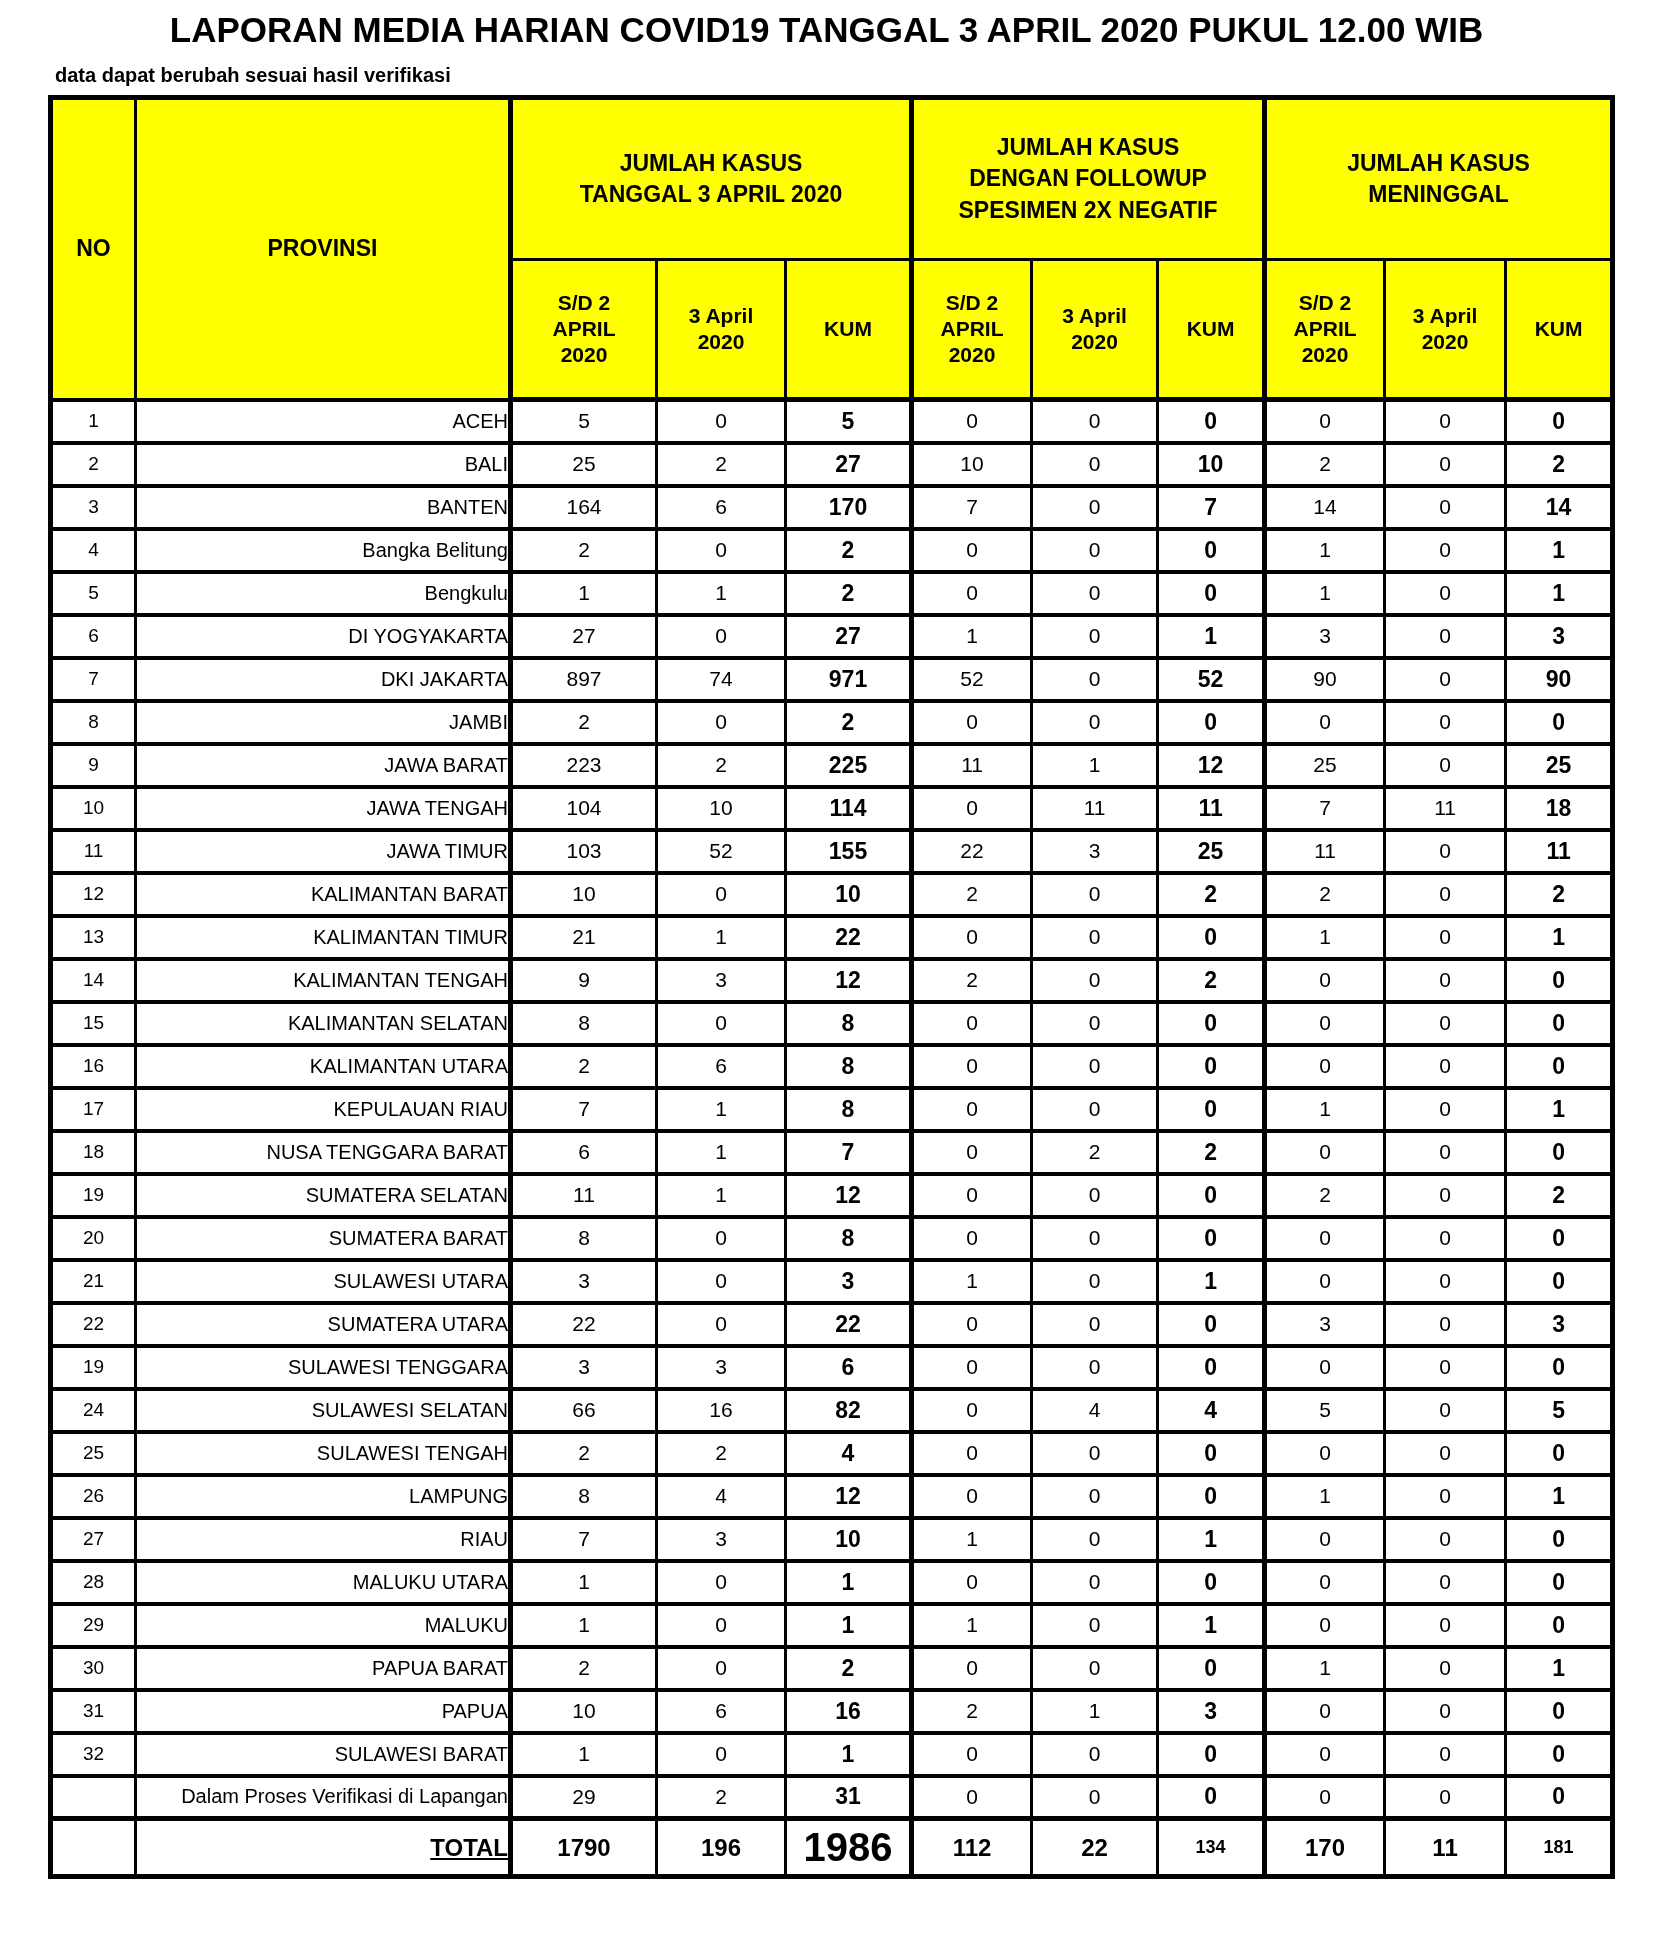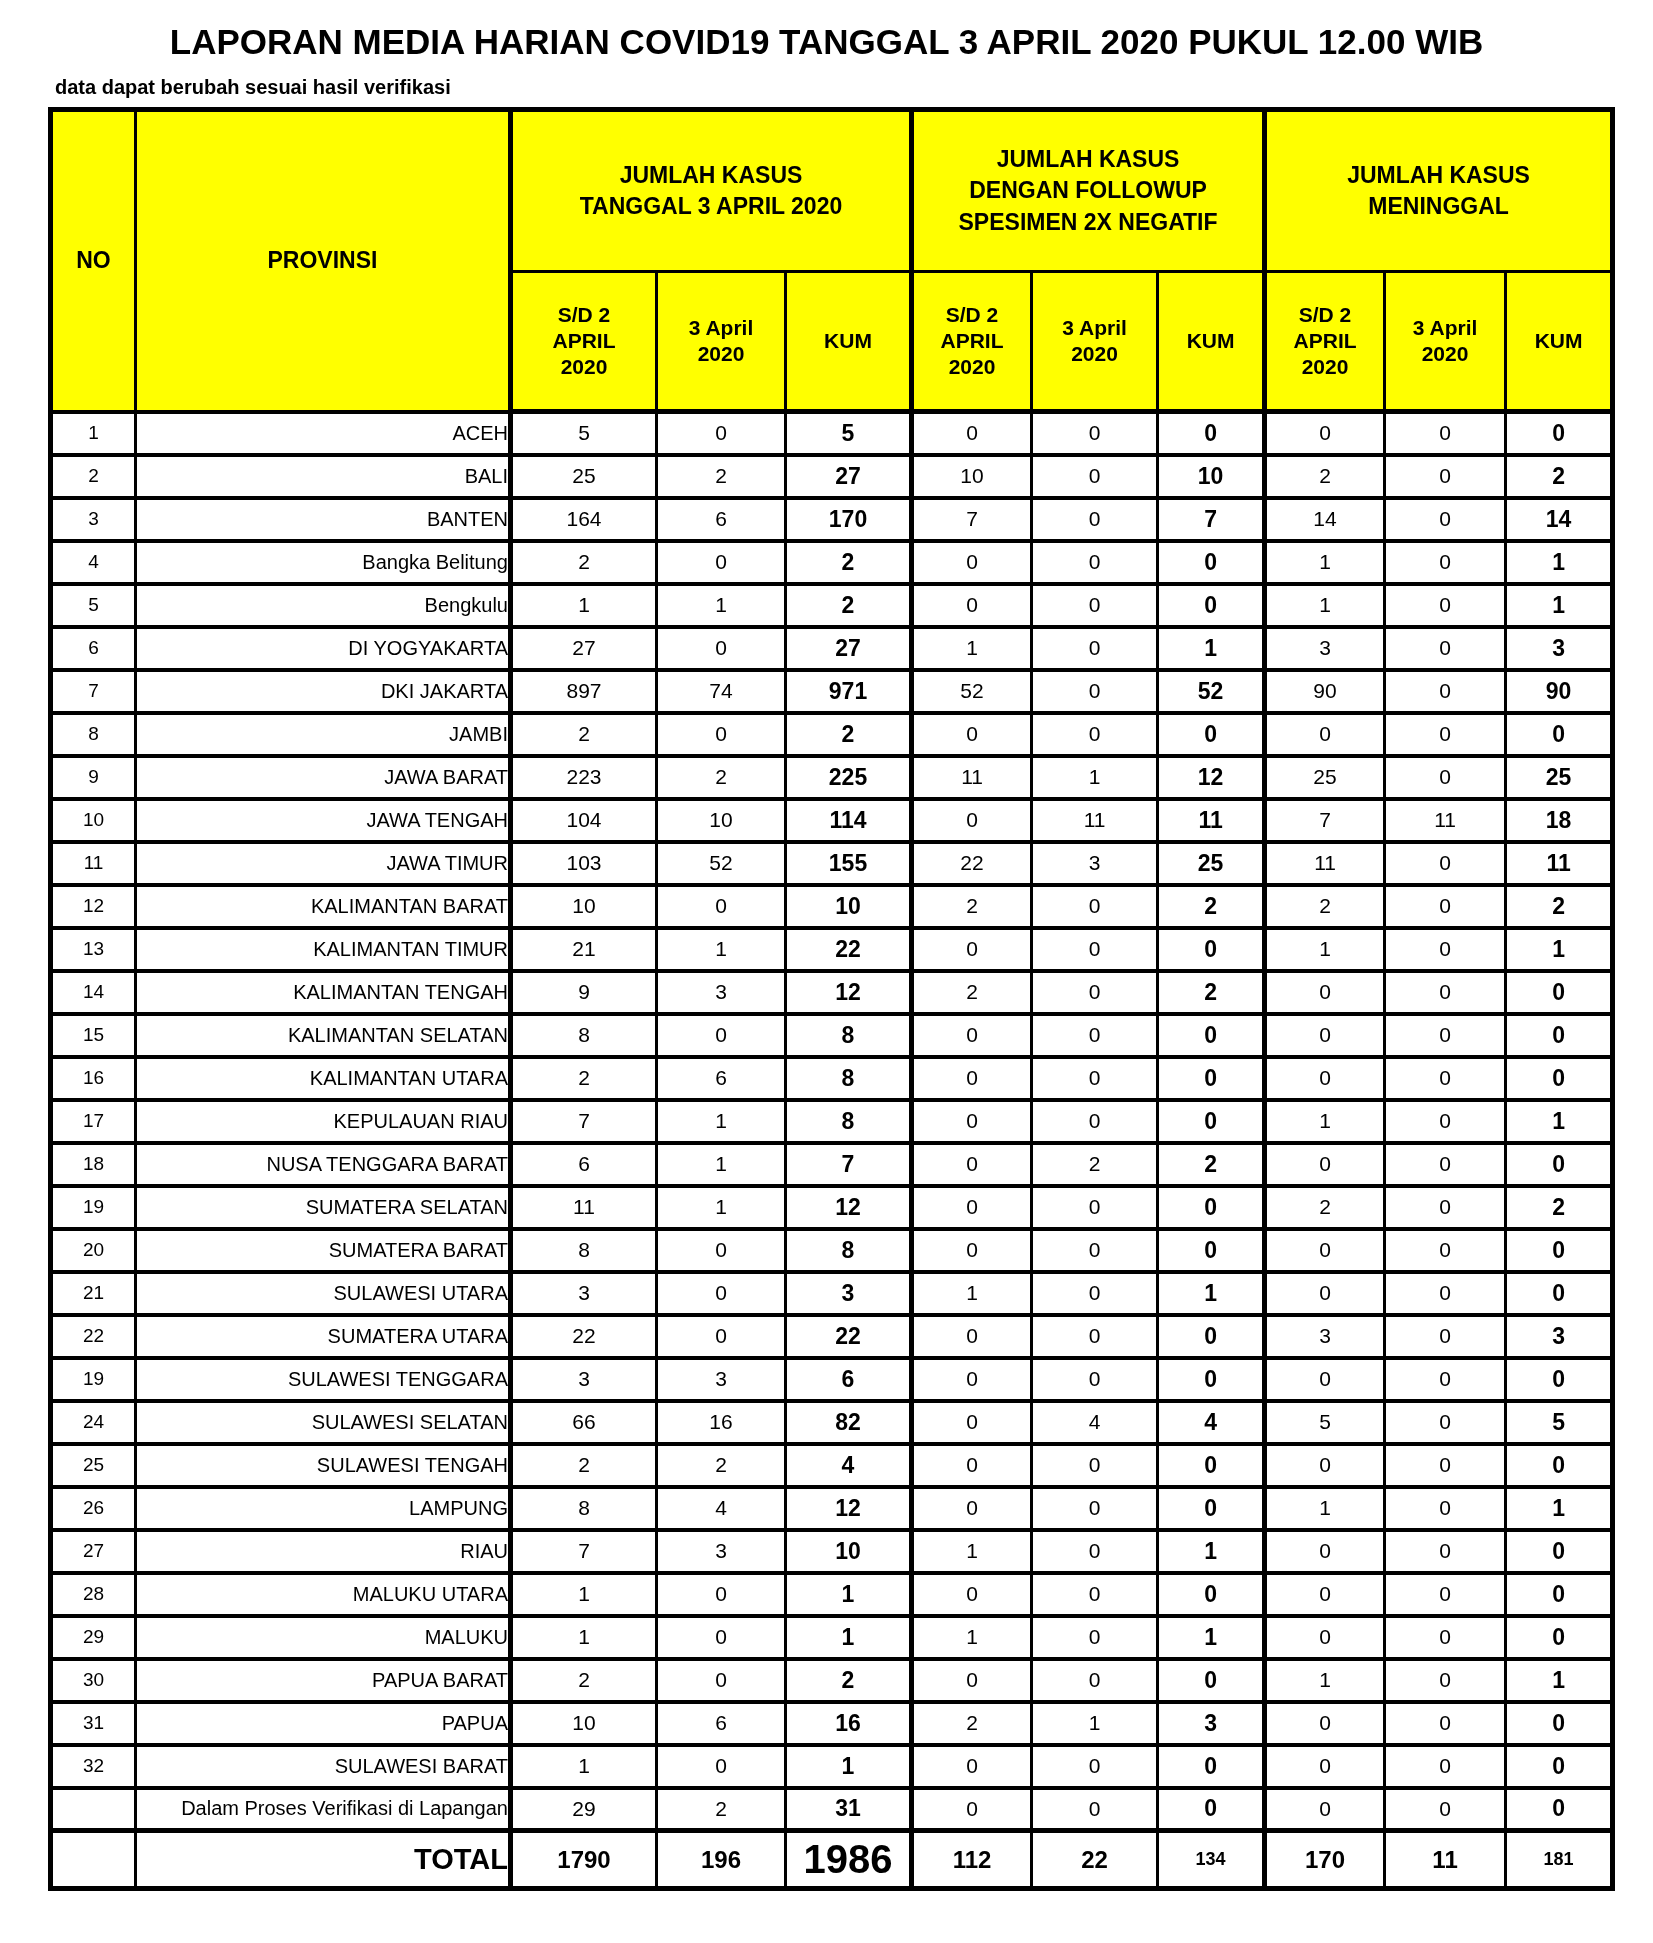--- a/index.html
+++ b/index.html
@@ -11,21 +11,21 @@
   * { box-sizing: border-box; margin: 0; padding: 0; }
   html, body { background: var(--page-bg); }
   body {
     font-family: "Liberation Sans", sans-serif;
     color: var(--text-c);
     width: 1653px;
   }
   .page {
     width: 1653px;
     height: 1943px;
-    padding-top: 16px;
+    padding-top: 4px;
     overflow: hidden;
     background: var(--page-bg);
   }
   .report-title {
     text-align: center;
     font-size: 35px;
     font-weight: bold;
     letter-spacing: 0px;
     margin-top: 6px;
   }
@@ -65,21 +65,21 @@
   .c-prov {
     text-align: right;
     padding-left: 6px;
     font-size: 20px;
     white-space: nowrap;
   }
   .c-val { font-size: 21px; }
   .c-val.kum { font-weight: bold; font-size: 23px; }
   tr.total-row { height: 58px; }
   tr.total-row td { border-top: 5px solid var(--border-c); }
-  tr.total-row .c-prov { font-weight: bold; font-size: 29px; padding-left: 8px; }
+  tr.total-row .c-prov { font-weight: bold; font-size: 24px; padding-left: 8px; text-decoration: underline; }
   tr.total-row .c-val { font-weight: bold; font-size: 24px; }
   tr.total-row .c-val.kum { font-size: 18px; }
   tr.total-row .c-val.grand { font-size: 40px; }
 </style>
 </head>
 <body>
 
 <div class="page">
 
   <div class="report-title">LAPORAN MEDIA HARIAN COVID19 TANGGAL 3 APRIL 2020 PUKUL 12.00 WIB</div>

